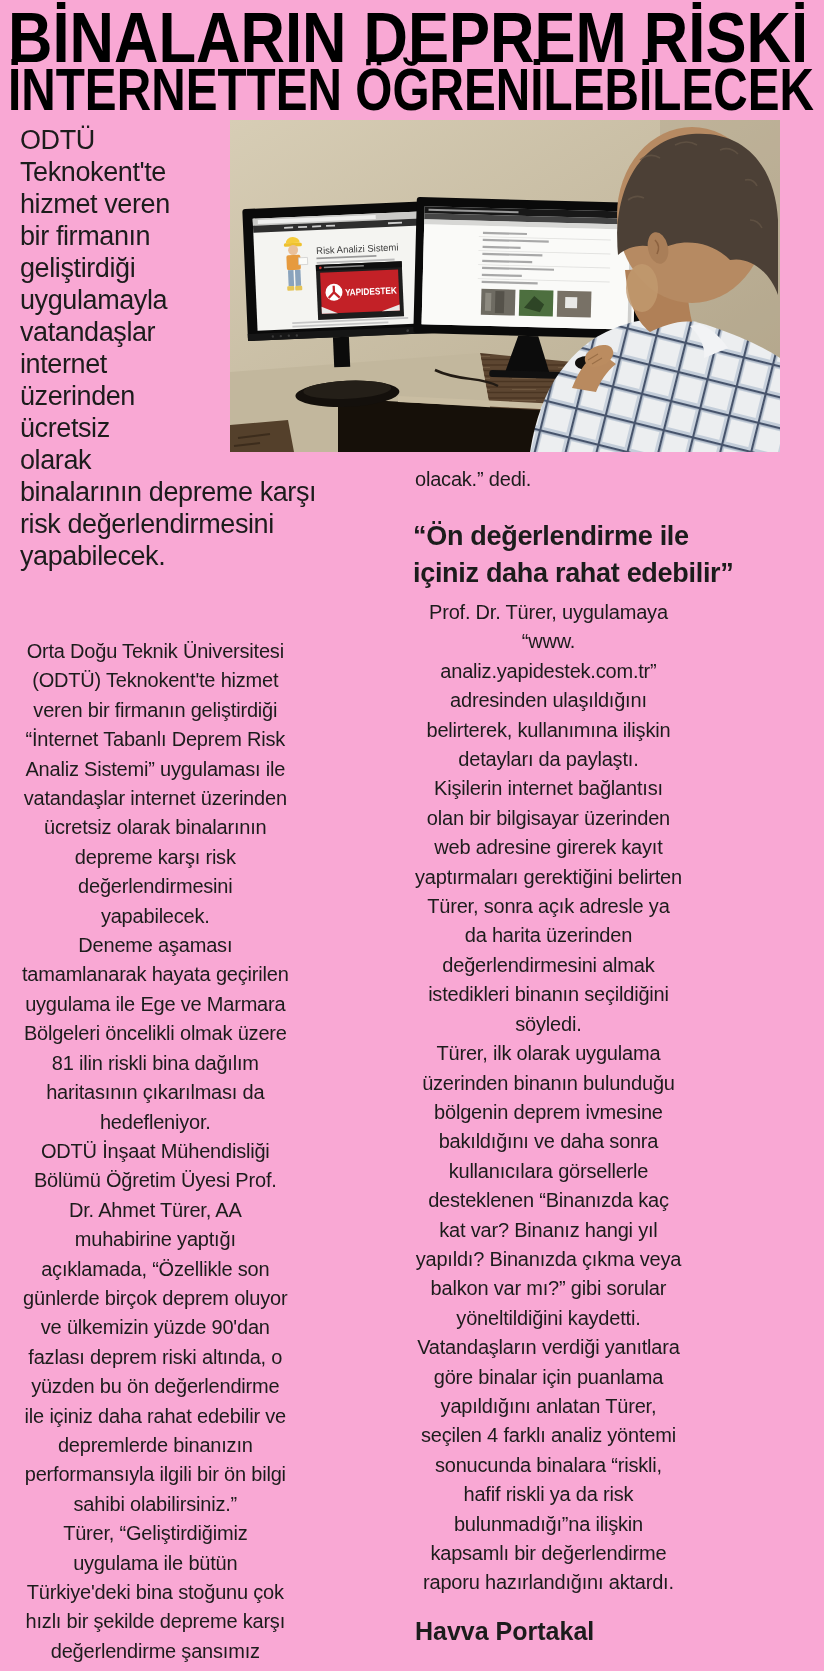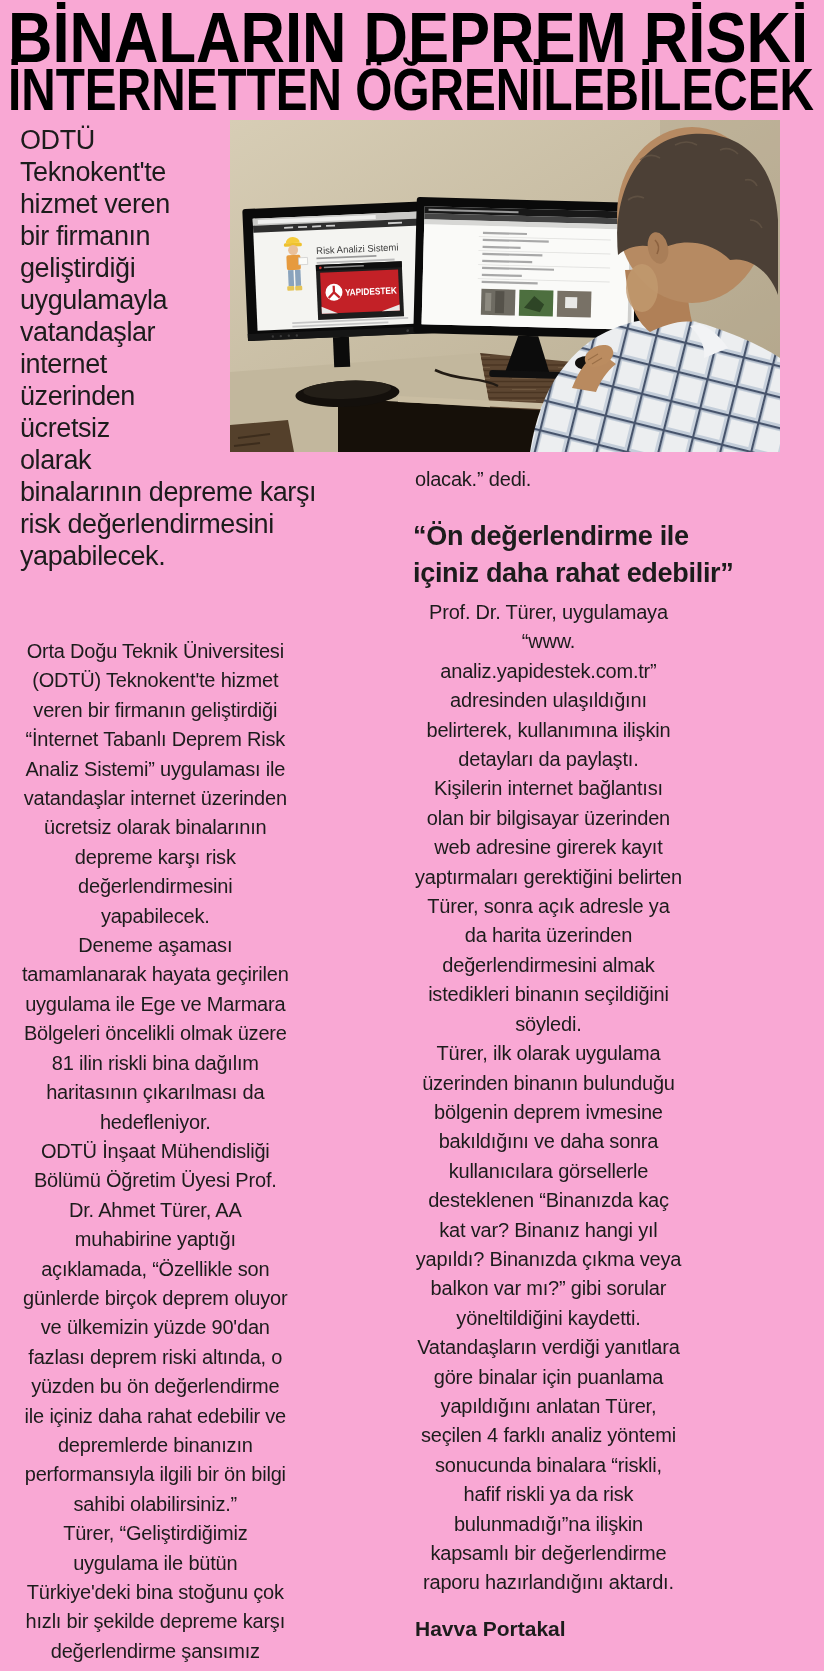--- a/index.html
+++ b/index.html
@@ -11,21 +11,21 @@
   .hl2{font-size:60px;}
   .photo-svg{position:absolute;left:230px;top:120px;}
   .lead{position:absolute;left:20px;top:124px;font-size:27px;font-weight:normal;
         line-height:32px;white-space:pre;letter-spacing:-0.4px;}
   .body-text{font-size:20px;line-height:29.4px;white-space:pre;letter-spacing:-0.2px;text-align:center;}
   .col-left{position:absolute;left:22px;top:612px;margin-top:25px;}
   .right-top{position:absolute;left:415px;top:465px;}
   .subhead{position:absolute;left:413px;top:518px;font-size:27px;font-weight:bold;
            line-height:37px;white-space:pre;letter-spacing:-0.3px;}
   .col-right{position:absolute;left:415px;top:598px;}
-  .byline{position:absolute;left:415px;top:1617px;font-size:21px;font-weight:bold;}
+  .byline{position:absolute;left:415px;top:1617px;font-size:25px;font-weight:bold;}
   .tiny{font-family:"Liberation Sans",sans-serif;}
 </style>
 </head>
 <body>
 
 <div class="page">
 
   <svg class="headline-svg" width="824" height="118">
     <text class="hl hl1" x="8" y="62" textLength="800" lengthAdjust="spacingAndGlyphs">BİNALARIN DEPREM RİSKİ</text>
     <text class="hl hl2" x="8" y="110" textLength="806" lengthAdjust="spacingAndGlyphs">İNTERNETTEN ÖĞRENİLEBİLECEK</text>

